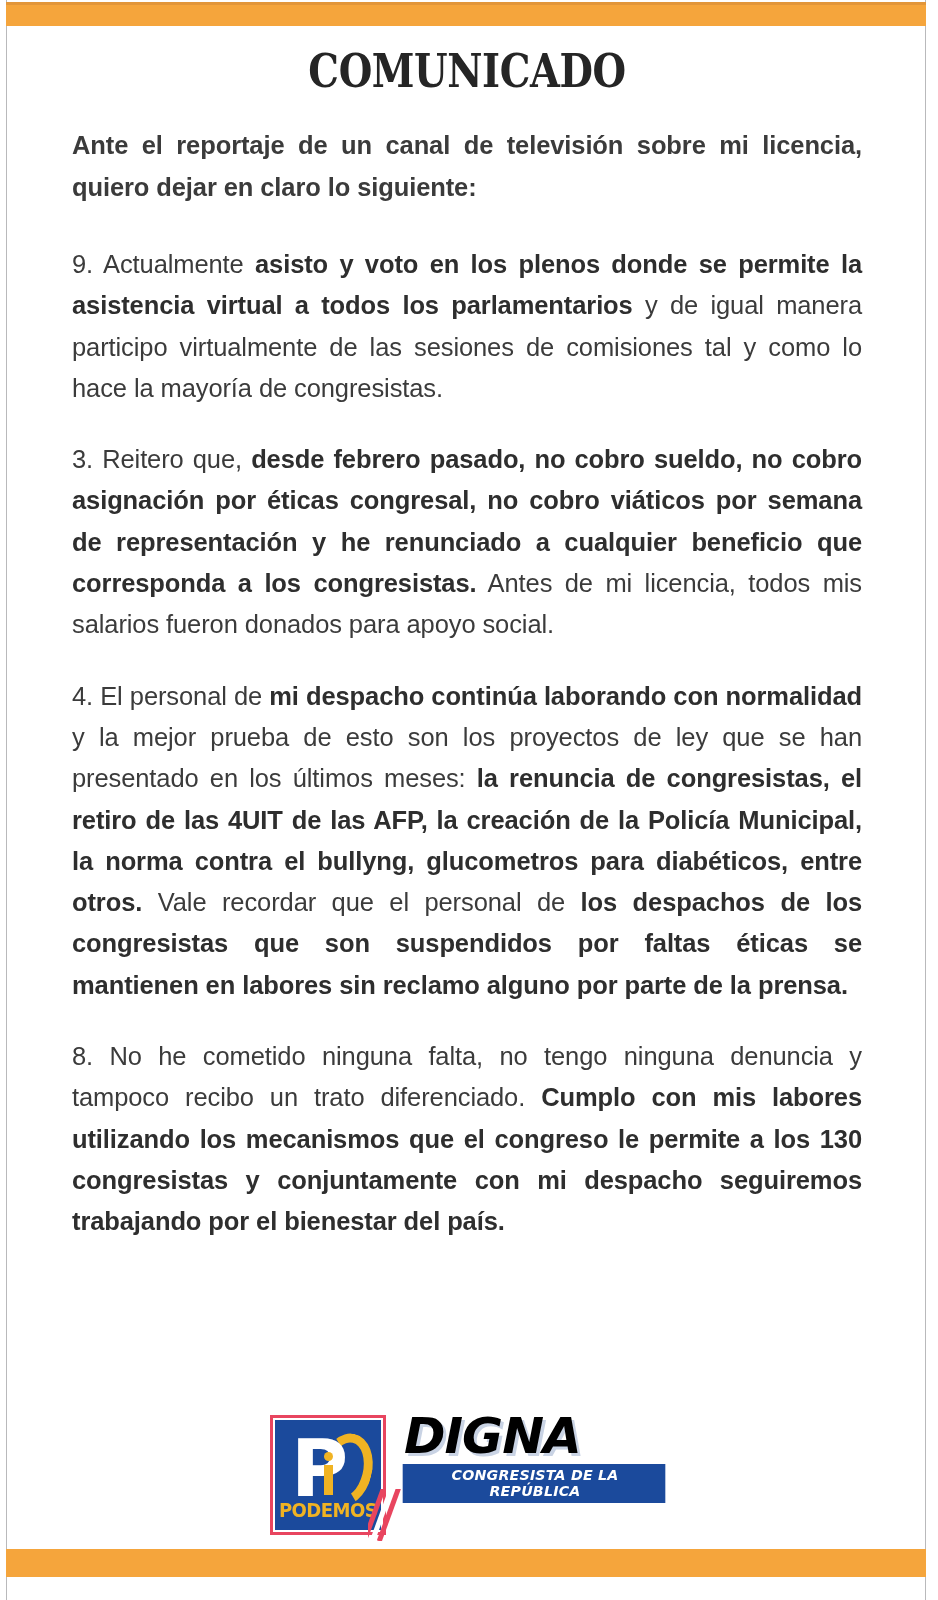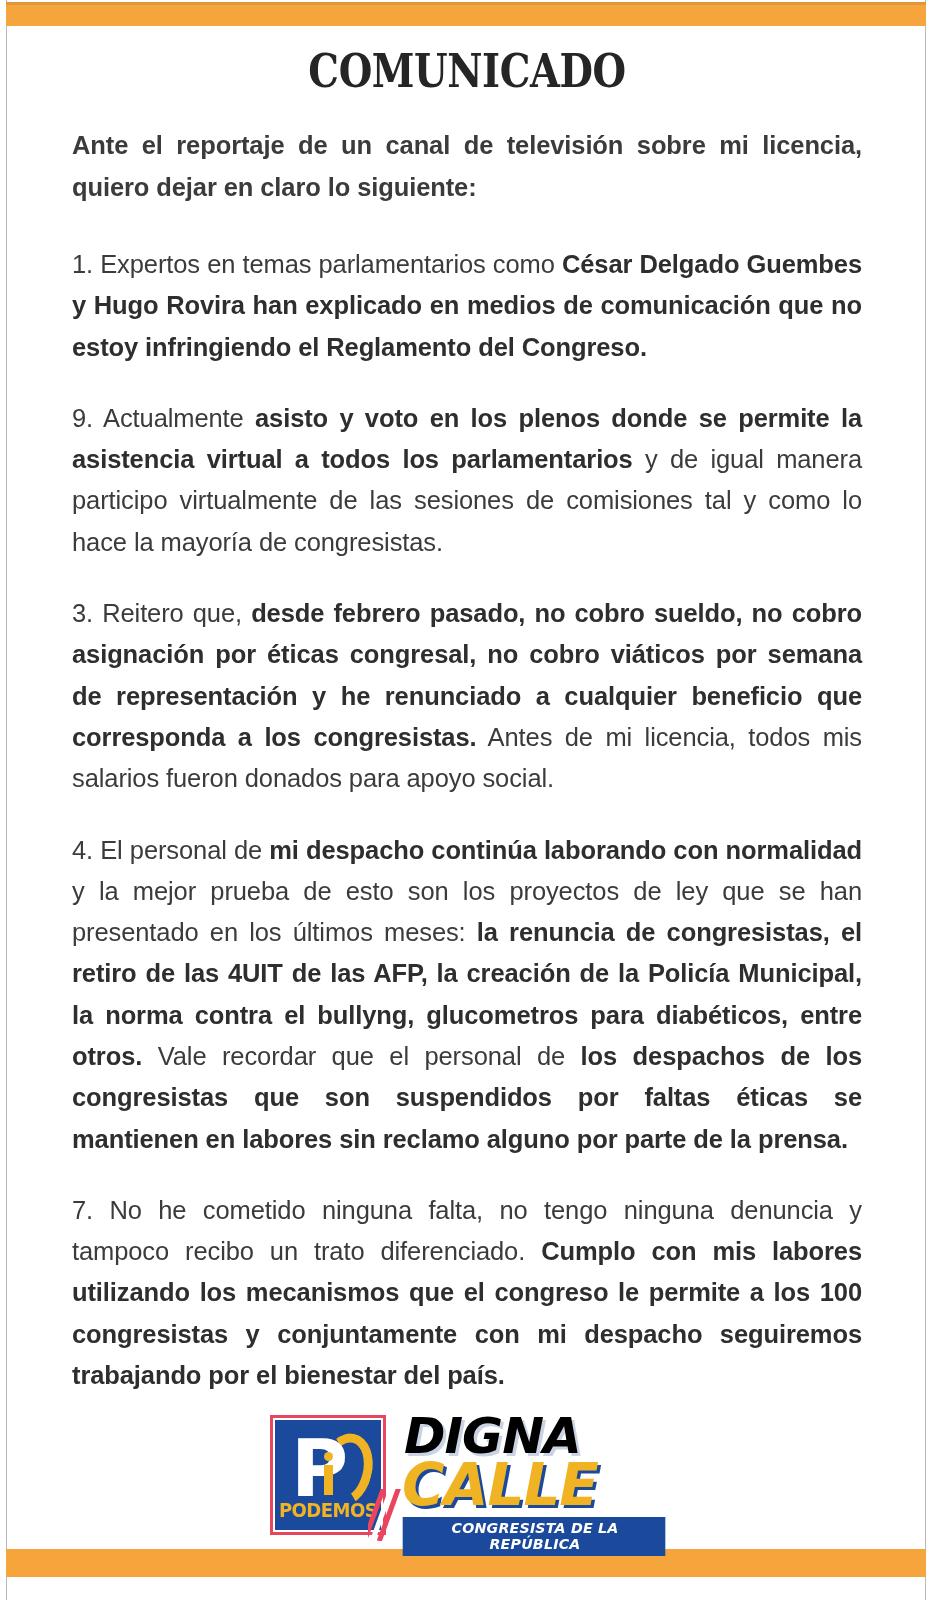--- a/index.html
+++ b/index.html
@@ -244,25 +244,24 @@
 
   <div class="bar bar-top"></div>
   <div class="bar bar-bottom"></div>
 
   <div class="content">
 
     <h1 class="title">COMUNICADO</h1>
 
     <p class="para p-intro">Ante el reportaje de un canal de televisión sobre mi licencia, quiero dejar en claro lo siguiente:</p>
 
-    <p class="para"><span>1. Expertos en temas parlamentarios como </span><b>César Delgado Guembes y Hugo Rovira han explicado en medios de comunicación que no estoy infringiendo el Reglamento del Congreso.</b></p>
     <p class="para"><span>9. Actualmente </span><b>asisto y voto en los plenos donde se permite la asistencia virtual a todos los parlamentarios</b><span> y de igual manera participo virtualmente de las sesiones de comisiones tal y como lo hace la mayoría de congresistas.</span></p>
     <p class="para"><span>3. Reitero que, </span><b>desde febrero pasado, no cobro sueldo, no cobro asignación por éticas congresal, no cobro viáticos por semana de representación y he renunciado a cualquier beneficio que corresponda a los congresistas.</b><span> Antes de mi licencia, todos mis salarios fueron donados para apoyo social.</span></p>
     <p class="para"><span>4. El personal de </span><b>mi despacho continúa laborando con normalidad</b><span> y la mejor prueba de esto son los proyectos de ley que se han presentado en los últimos meses: </span><b>la renuncia de congresistas, el retiro de las 4UIT de las AFP, la creación de la Policía Municipal, la norma contra el bullyng, glucometros para diabéticos, entre otros.</b><span> Vale recordar que el personal de </span><b>los despachos de los congresistas que son suspendidos por faltas éticas se mantienen en labores sin reclamo alguno por parte de la prensa.</b></p>
-    <p class="para"><span>7. No he cometido ninguna falta, no tengo ninguna denuncia y tampoco recibo un trato diferenciado. </span><b>Cumplo con mis labores utilizando los mecanismos que el congreso le permite a los 100 congresistas   y conjuntamente con mi despacho seguiremos trabajando por el bienestar del país.</b></p>
+    <p class="para"><span>8. No he cometido ninguna falta, no tengo ninguna denuncia y tampoco recibo un trato diferenciado. </span><b>Cumplo con mis labores utilizando los mecanismos que el congreso le permite a los 130 congresistas   y conjuntamente con mi despacho seguiremos trabajando por el bienestar del país.</b></p>
   </div>
 
   <div class="logo-area">
 
     <div class="podemos">
       <div class="podemos-outer"></div>
       <div class="podemos-inner">
         <div class="pod-arc"></div>
         <div class="pod-P">P</div>
         <div class="pod-i"></div>
@@ -270,18 +269,17 @@
       </div>
       <div class="pod-stripes">
         <span></span>
           <span></span>
           <span></span>
       </div>
     </div>
 
     <div class="digna">
       <div class="digna-word w-digna">DIGNA</div>
-      <div class="digna-word w-calle">CALLE</div>
       <div class="digna-sub">CONGRESISTA DE LA REPÚBLICA</div>
     </div>
 
   </div>
 </div>
 
 </body></html>

